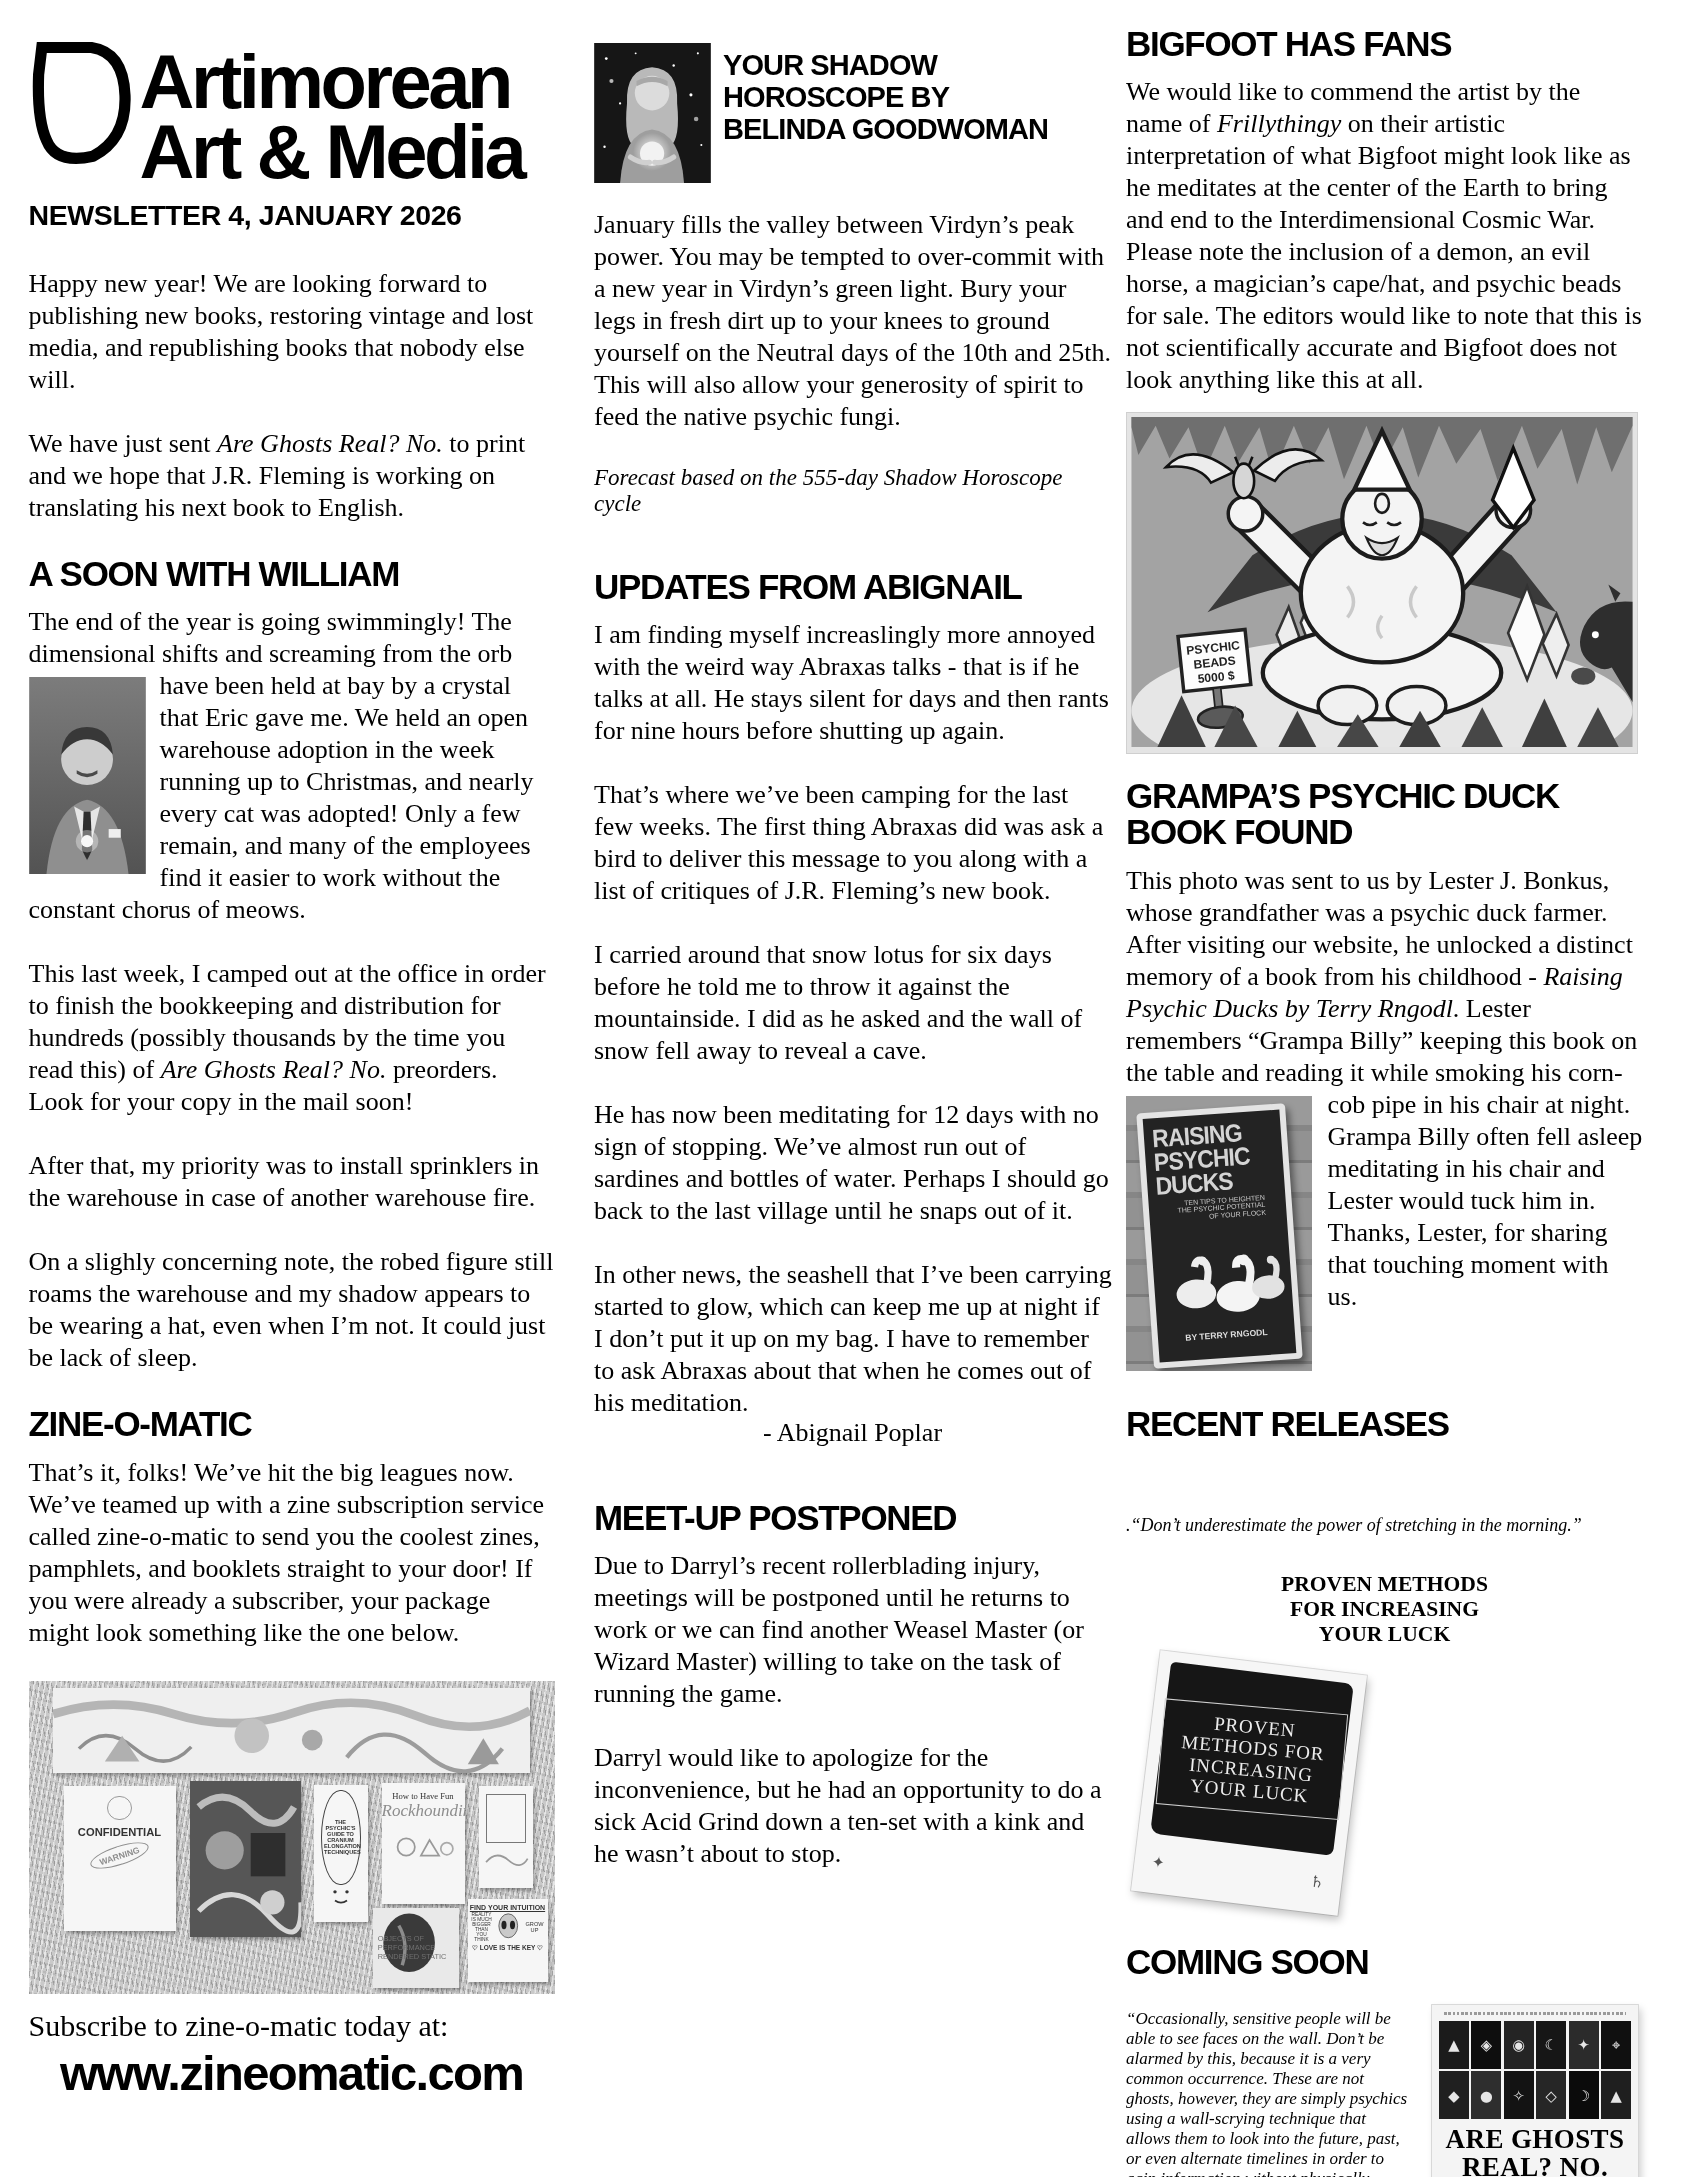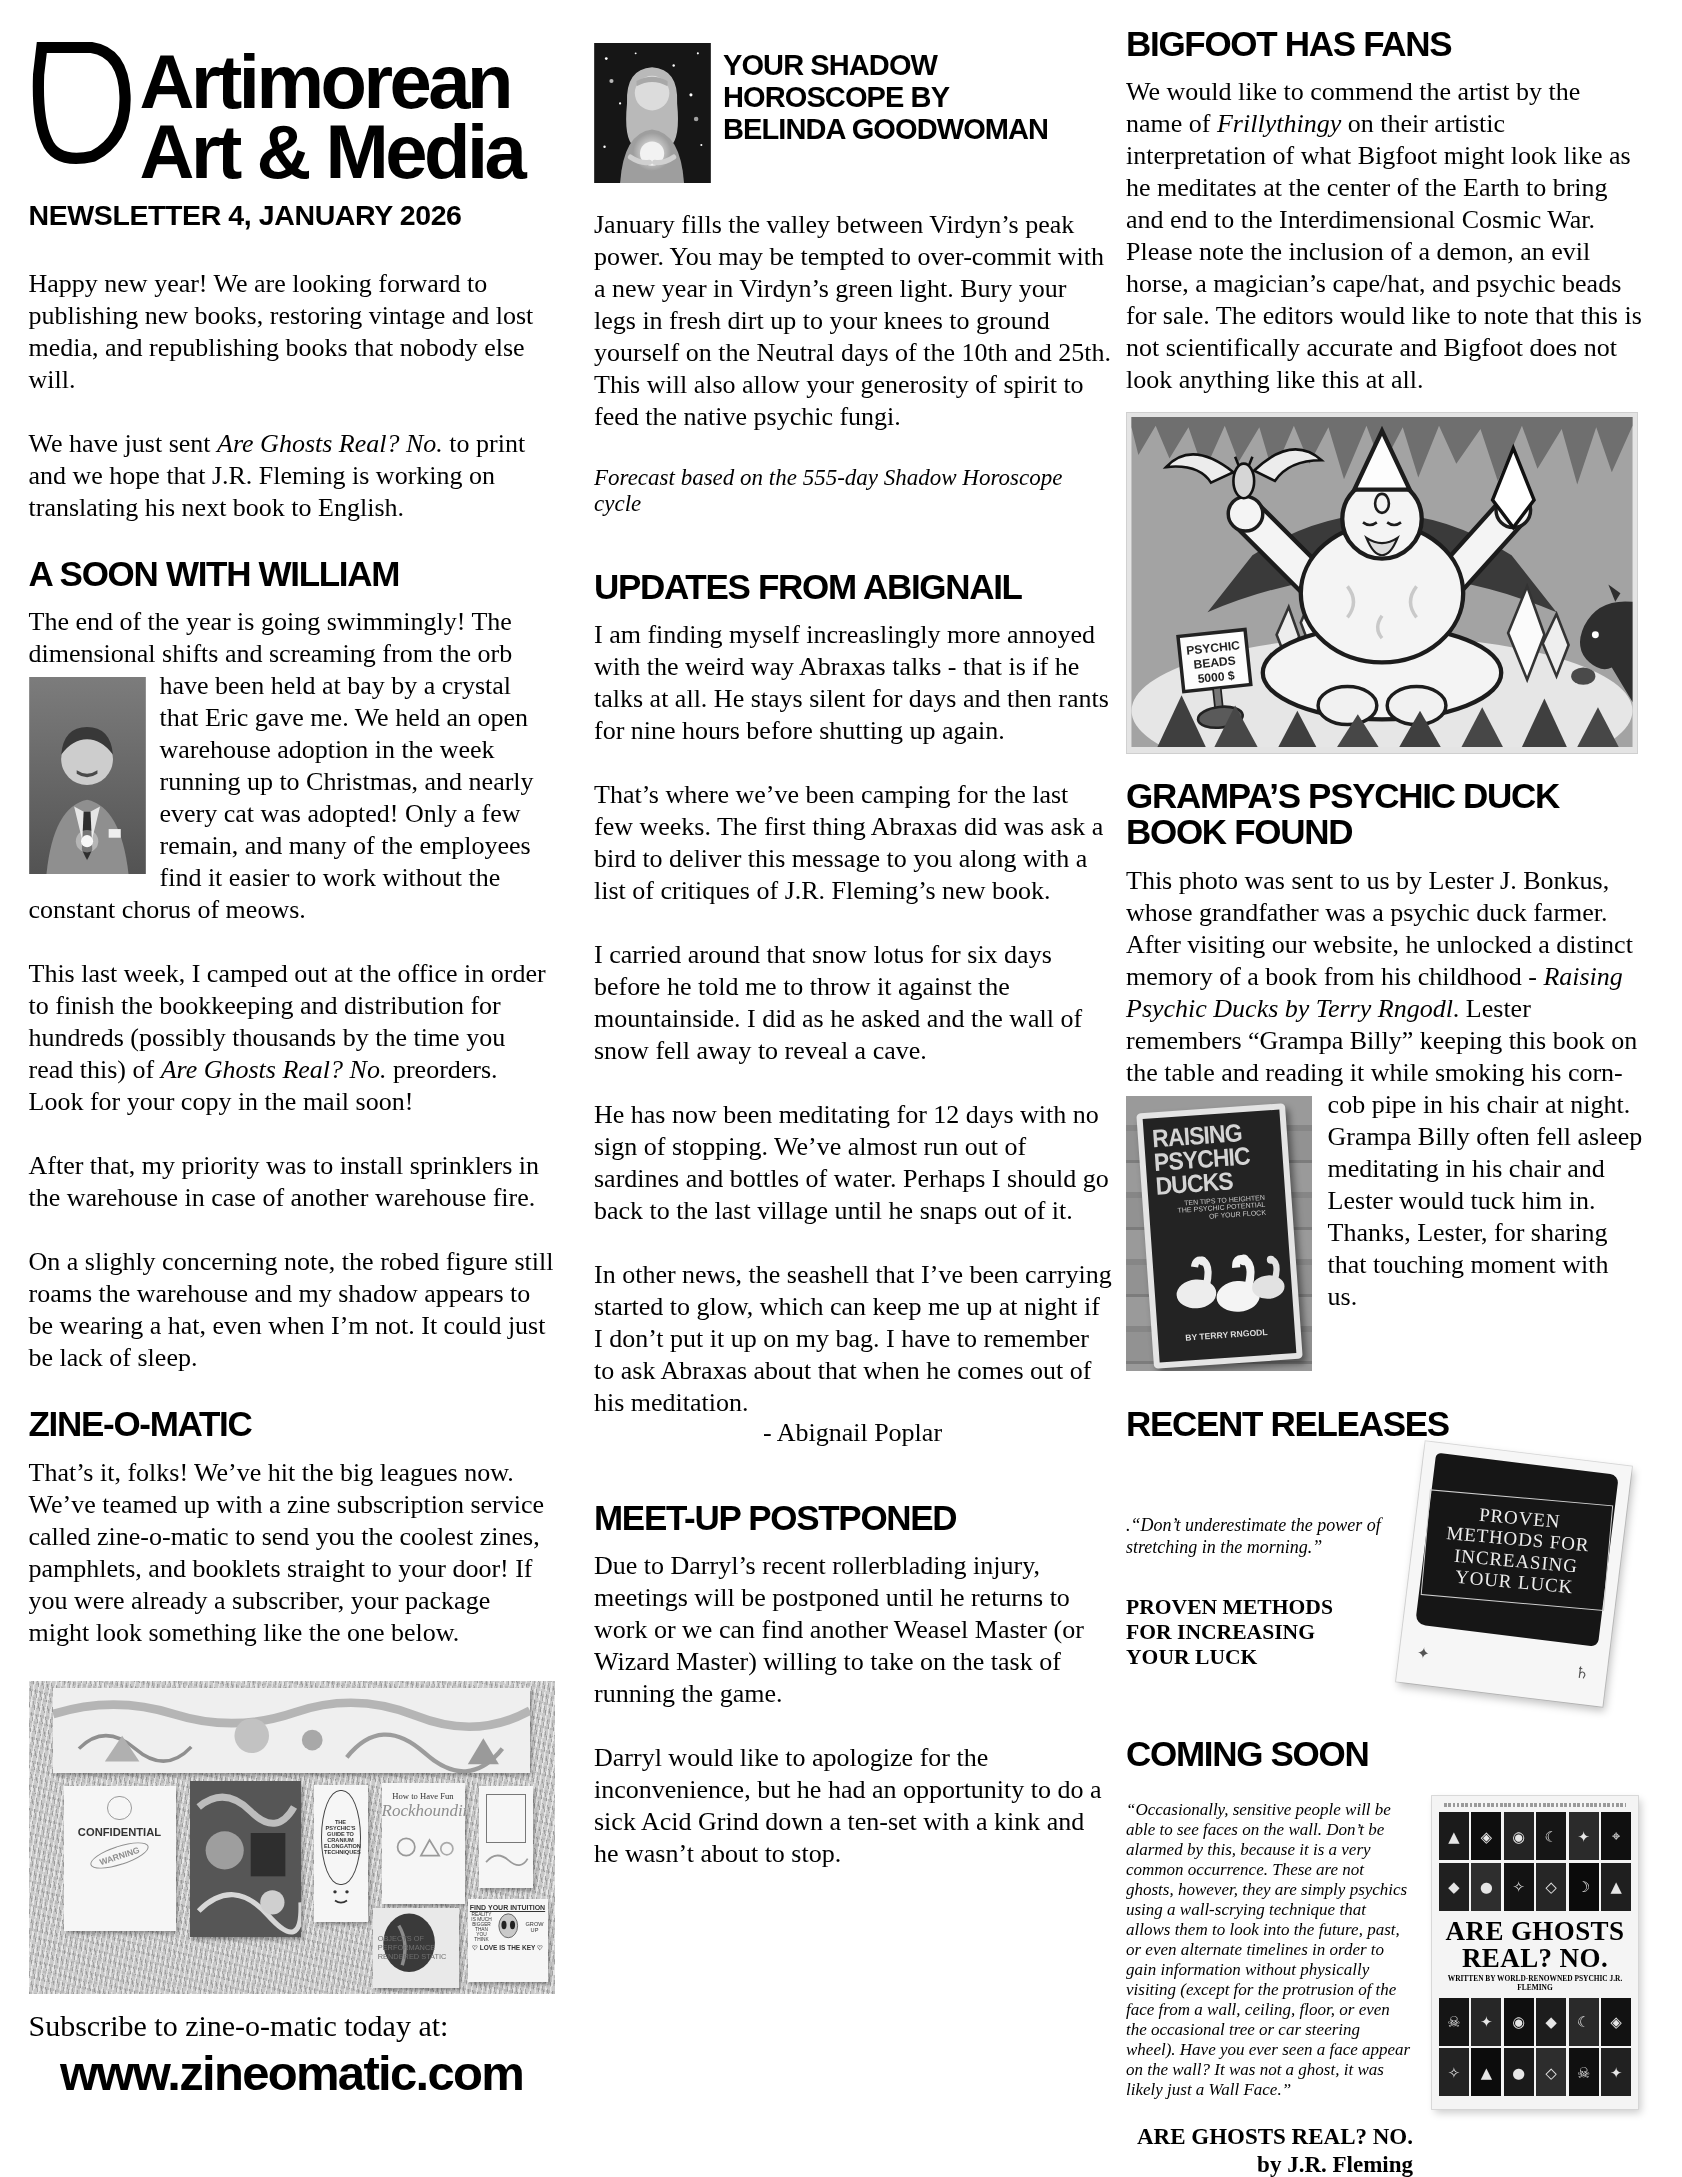--- a/index.html
+++ b/index.html
@@ -61,24 +61,24 @@
   .stamp{display:inline-block;border:1.7px solid #8d8d8d;border-radius:50%;color:#8d8d8d;
      font-size:8.6px;font-weight:bold;padding:3.5px 8.6px;transform:rotate(-18deg);margin-top:8.6px;
      font-family:"Liberation Sans",sans-serif;}
   .subscribe{font-size:30px;margin:15.6px 0 0 0;}
   .zine-url{font-family:"Liberation Sans",sans-serif;font-weight:bold;font-size:49px;
      letter-spacing:-1.7px;text-align:center;margin-top:1.7px;}
 
   
   .bigfoot-wrap{width:512px;height:342px;background:#e4e4e4;padding:5.2px;box-sizing:border-box;
      margin:5.2px 0 24px 0;box-shadow:0 0 0 0.9px #cfcfcf inset;}
-  .recent-row{display:flex;gap:7px;}
+  .recent-row{display:flex;gap:18px;flex-direction:column;}
   .recent-left{flex:1;padding-top:57px;}
   .recent-quote{font-size:18px;line-height:22.5px;font-style:italic;margin:0 0 36px 0;}
-  .recent-title{font-weight:bold;font-size:21.6px;line-height:25px;text-align:left;}
+  .recent-title{font-weight:bold;font-size:21.6px;line-height:25px;text-align:center;}
   .provenbook{width:252px;height:265px;position:relative;flex:0 0 auto;margin-top:-12px;}
   .proven-inner{position:absolute;left:19px;top:8.6px;width:208px;height:242px;background:#f6f6f6;
      transform:rotate(7deg);box-shadow:2.6px 4.3px 8.6px rgba(0,0,0,.25),0 0 0 0.9px #ddd;}
   .proven-black{position:absolute;left:12px;top:10.4px;right:12px;height:173px;background:#161616;
      border-radius:5.2px 8.6px 7px 10.4px;display:flex;align-items:center;justify-content:center;}
   .proven-box{border:0.9px solid #cfcfcf;padding:8.6px 10.4px;color:#ececec;text-align:center;
      font-size:19px;line-height:21.6px;letter-spacing:0.9px;transform:rotate(-2deg);}
   .proven-glyphs{position:absolute;bottom:22.5px;left:17.3px;right:17.3px;display:flex;
      justify-content:space-between;color:#555;font-size:15.6px;font-family:"DejaVu Sans",sans-serif;}
   .coming-row{display:flex;gap:19px;}

